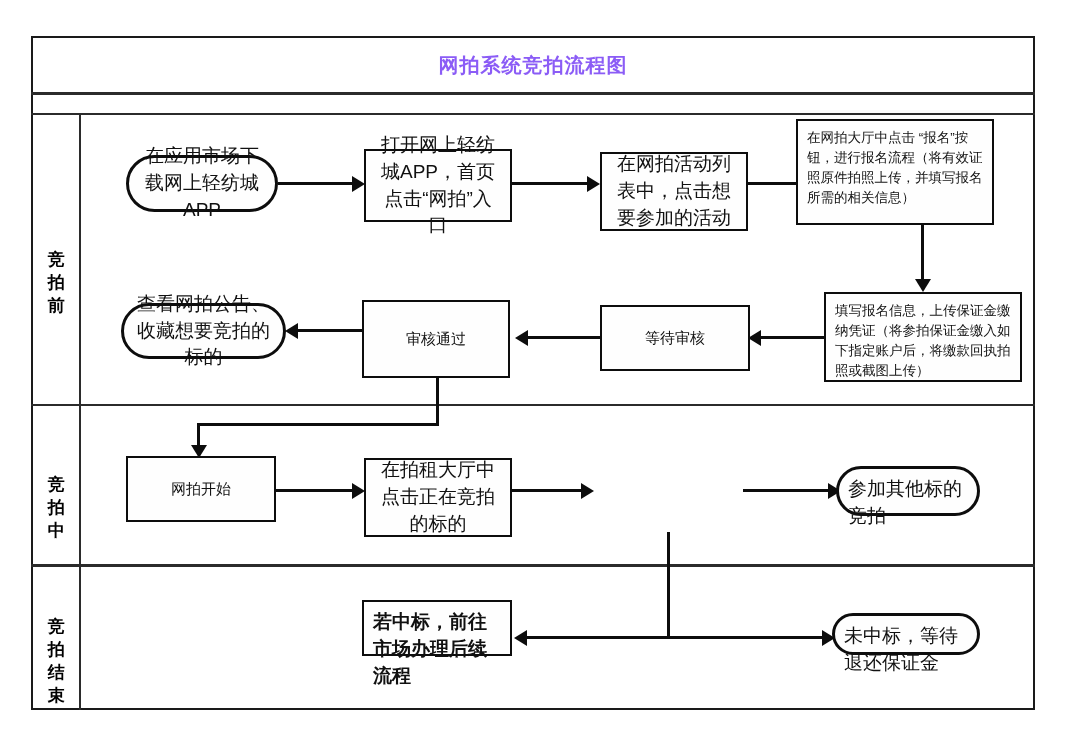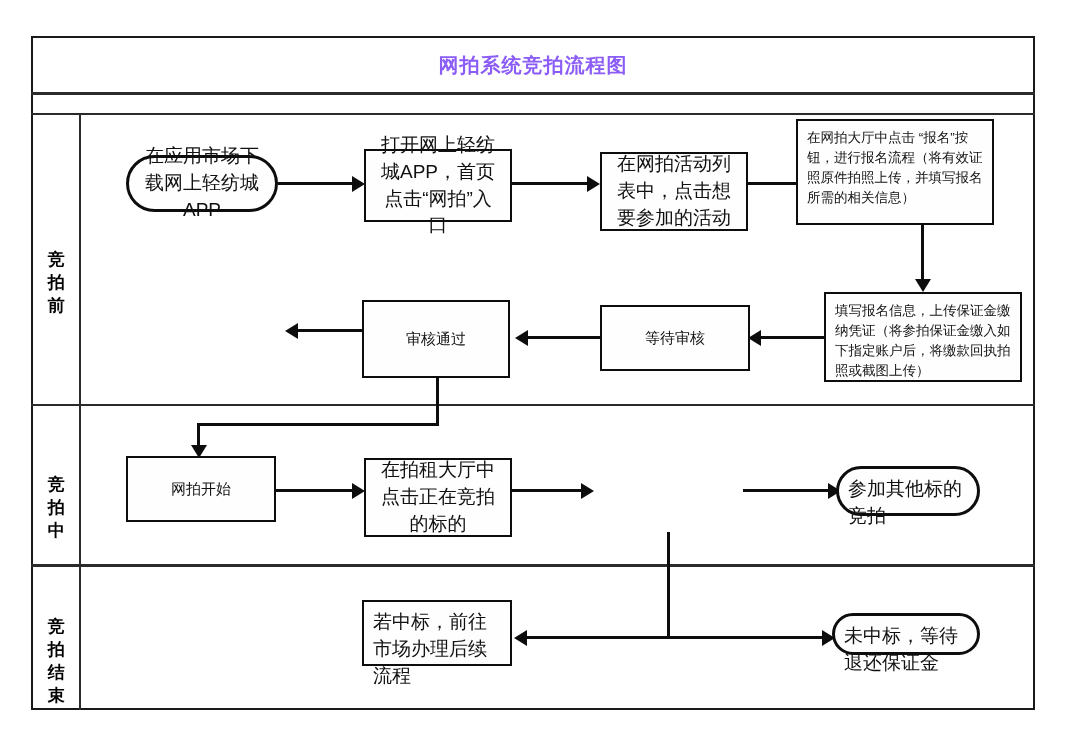--- a/index.html
+++ b/index.html
@@ -113,20 +113,23 @@
   <div class="seg h" style="left:520px;top:336px;width:80px;"></div>
   <div class="arrow left" style="left:515px;top:329.5px;"></div>
 
   <div class="node rect c-center f15 pad" style="left:362px;top:300px;width:148px;height:78px;">
     <span class="txt">审核通过</span>
   </div>
 
   <div class="seg h" style="left:290px;top:329px;width:72px;"></div>
   <div class="arrow left" style="left:285px;top:322.5px;"></div>
 
+  <div class="node pill c-center f14 pad" style="left:121px;top:303px;width:165px;height:56px;">
+    <span class="txt">查看网拍公告、收藏想要竞拍的标的</span>
+  </div>
 
   <div class="seg v" style="left:436px;top:378px;height:47px;"></div>
   <div class="seg h" style="left:197px;top:423px;width:242px;"></div>
   <div class="seg v" style="left:197px;top:423px;height:26px;"></div>
   <div class="arrow down" style="left:190.5px;top:445px;"></div>
 
   <div class="node rect c-center f15 pad" style="left:126px;top:456px;width:150px;height:66px;">
     <span class="txt">网拍开始</span>
   </div>
 
@@ -147,21 +150,21 @@
   <div class="node pill c-midleft f14 pad" style="left:836px;top:466px;width:144px;height:50px;">
     <span class="txt">参加其他标的竞拍</span>
   </div>
 
   <div class="seg v" style="left:667px;top:532px;height:105px;"></div>
   <div class="seg h" style="left:519px;top:636px;width:151px;"></div>
   <div class="arrow left" style="left:514px;top:630px;"></div>
   <div class="seg h" style="left:667px;top:636px;width:158px;"></div>
   <div class="arrow right" style="left:822px;top:630px;"></div>
 
-  <div class="node rect c-topleft f14 pad" style="left:362px;top:600px;width:150px;height:66px;">
+  <div class="node rect c-topleft f14 pad" style="left:362px;top:600px;width:150px;height:56px;font-weight:bold;">
     <span class="txt">若中标，前往市场办理后续流程</span>
   </div>
 
   <div class="node pill c-midleft f14 pad" style="left:832px;top:613px;width:148px;height:42px;">
     <span class="txt">未中标，等待退还保证金</span>
   </div>
 
 </div>
 
 </body></html>

